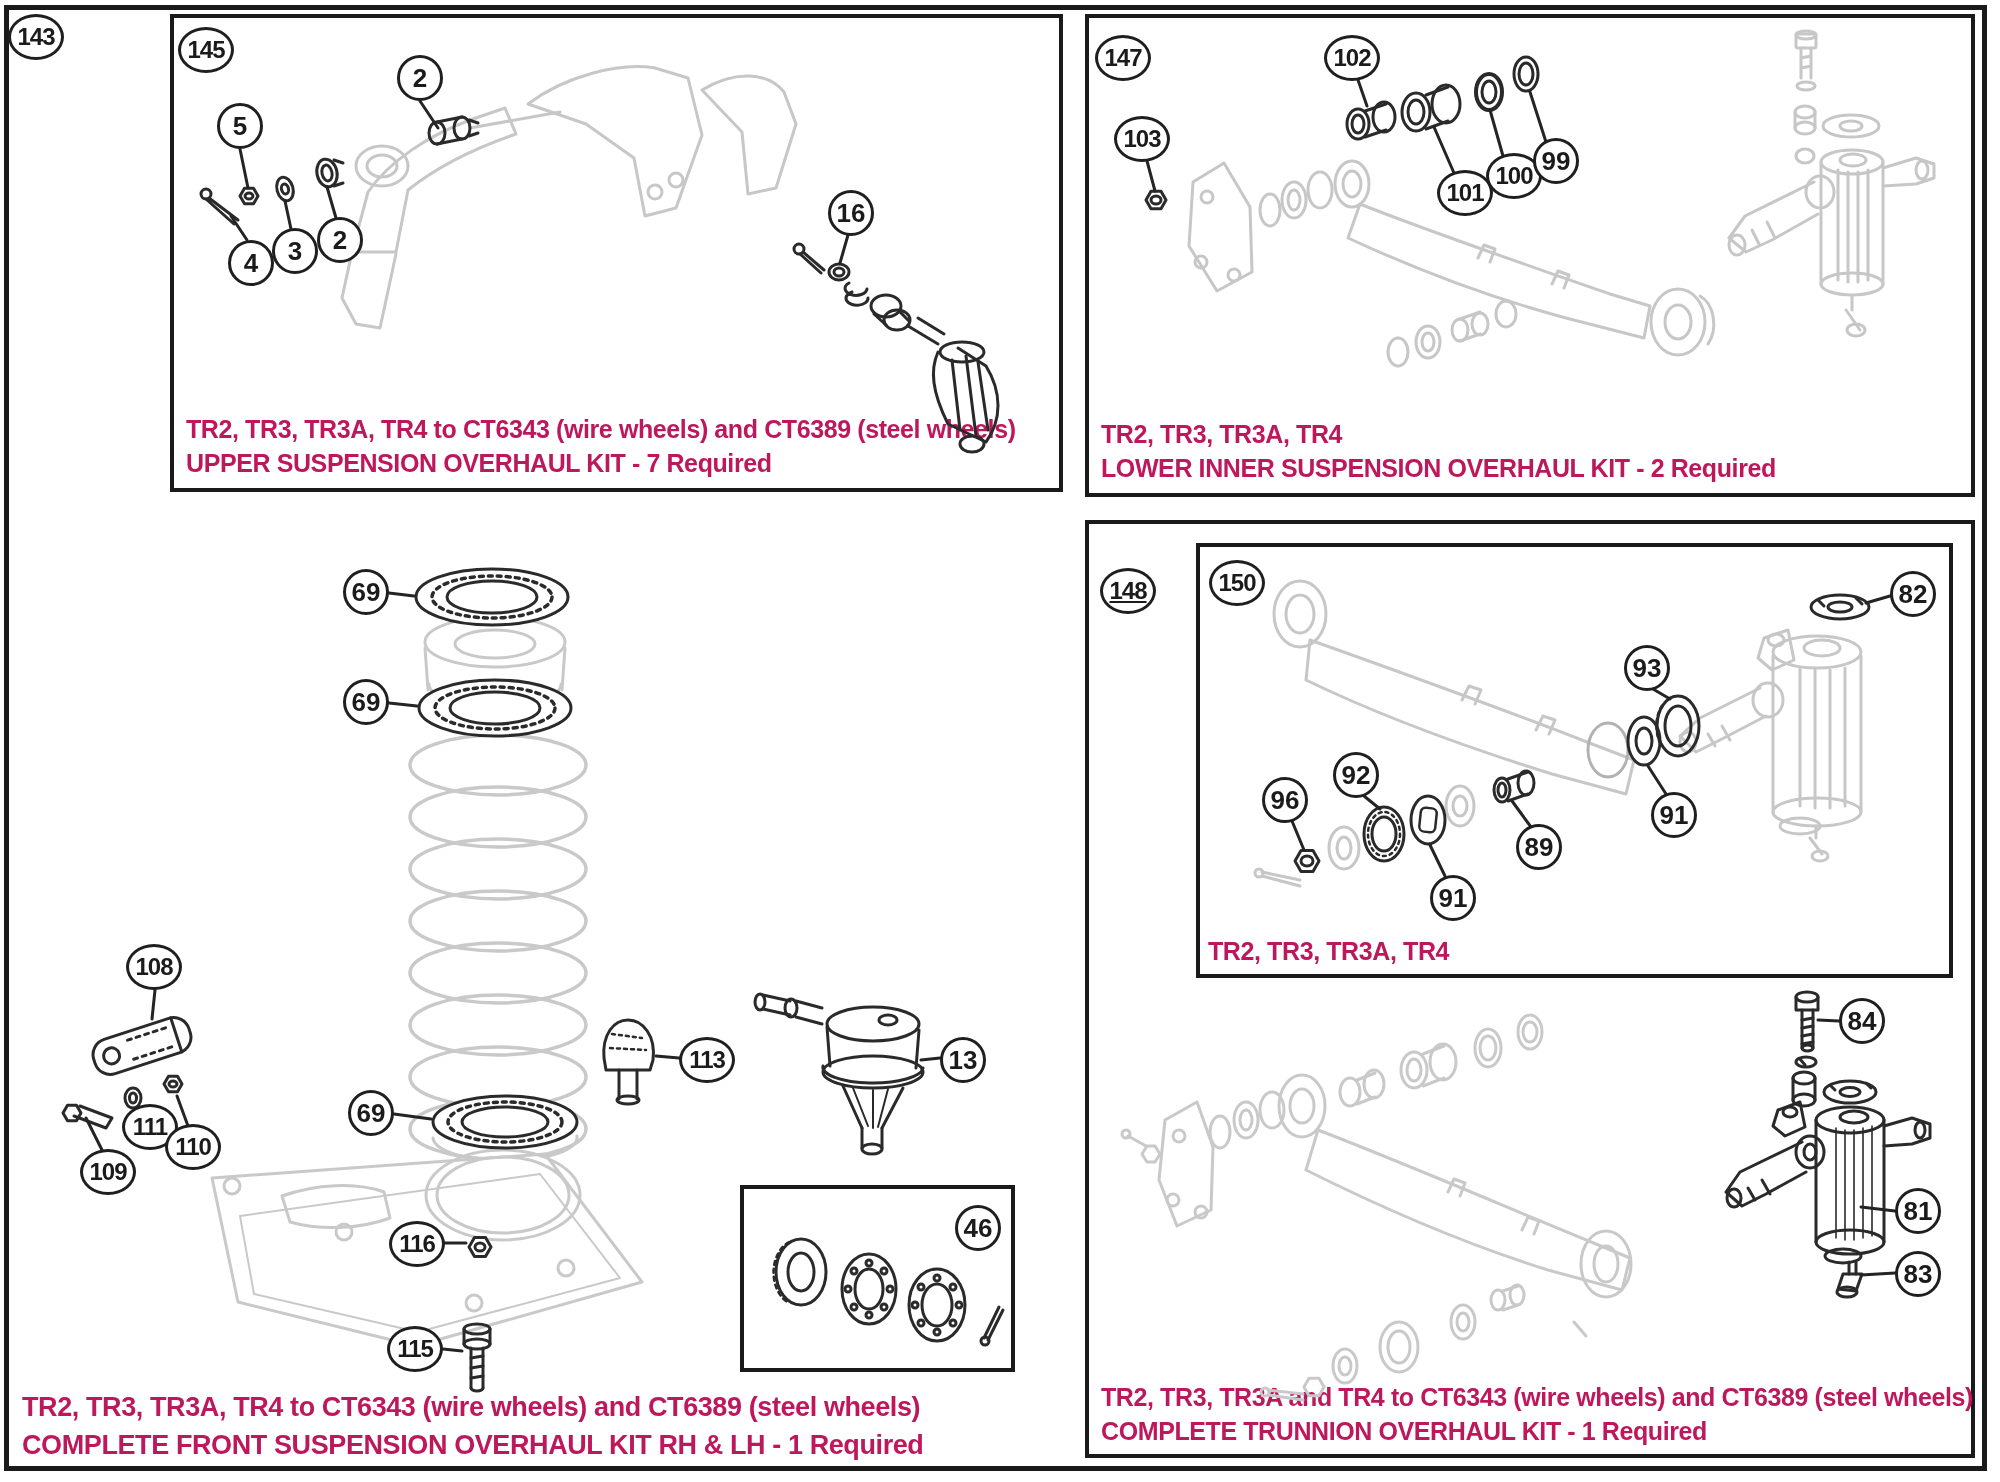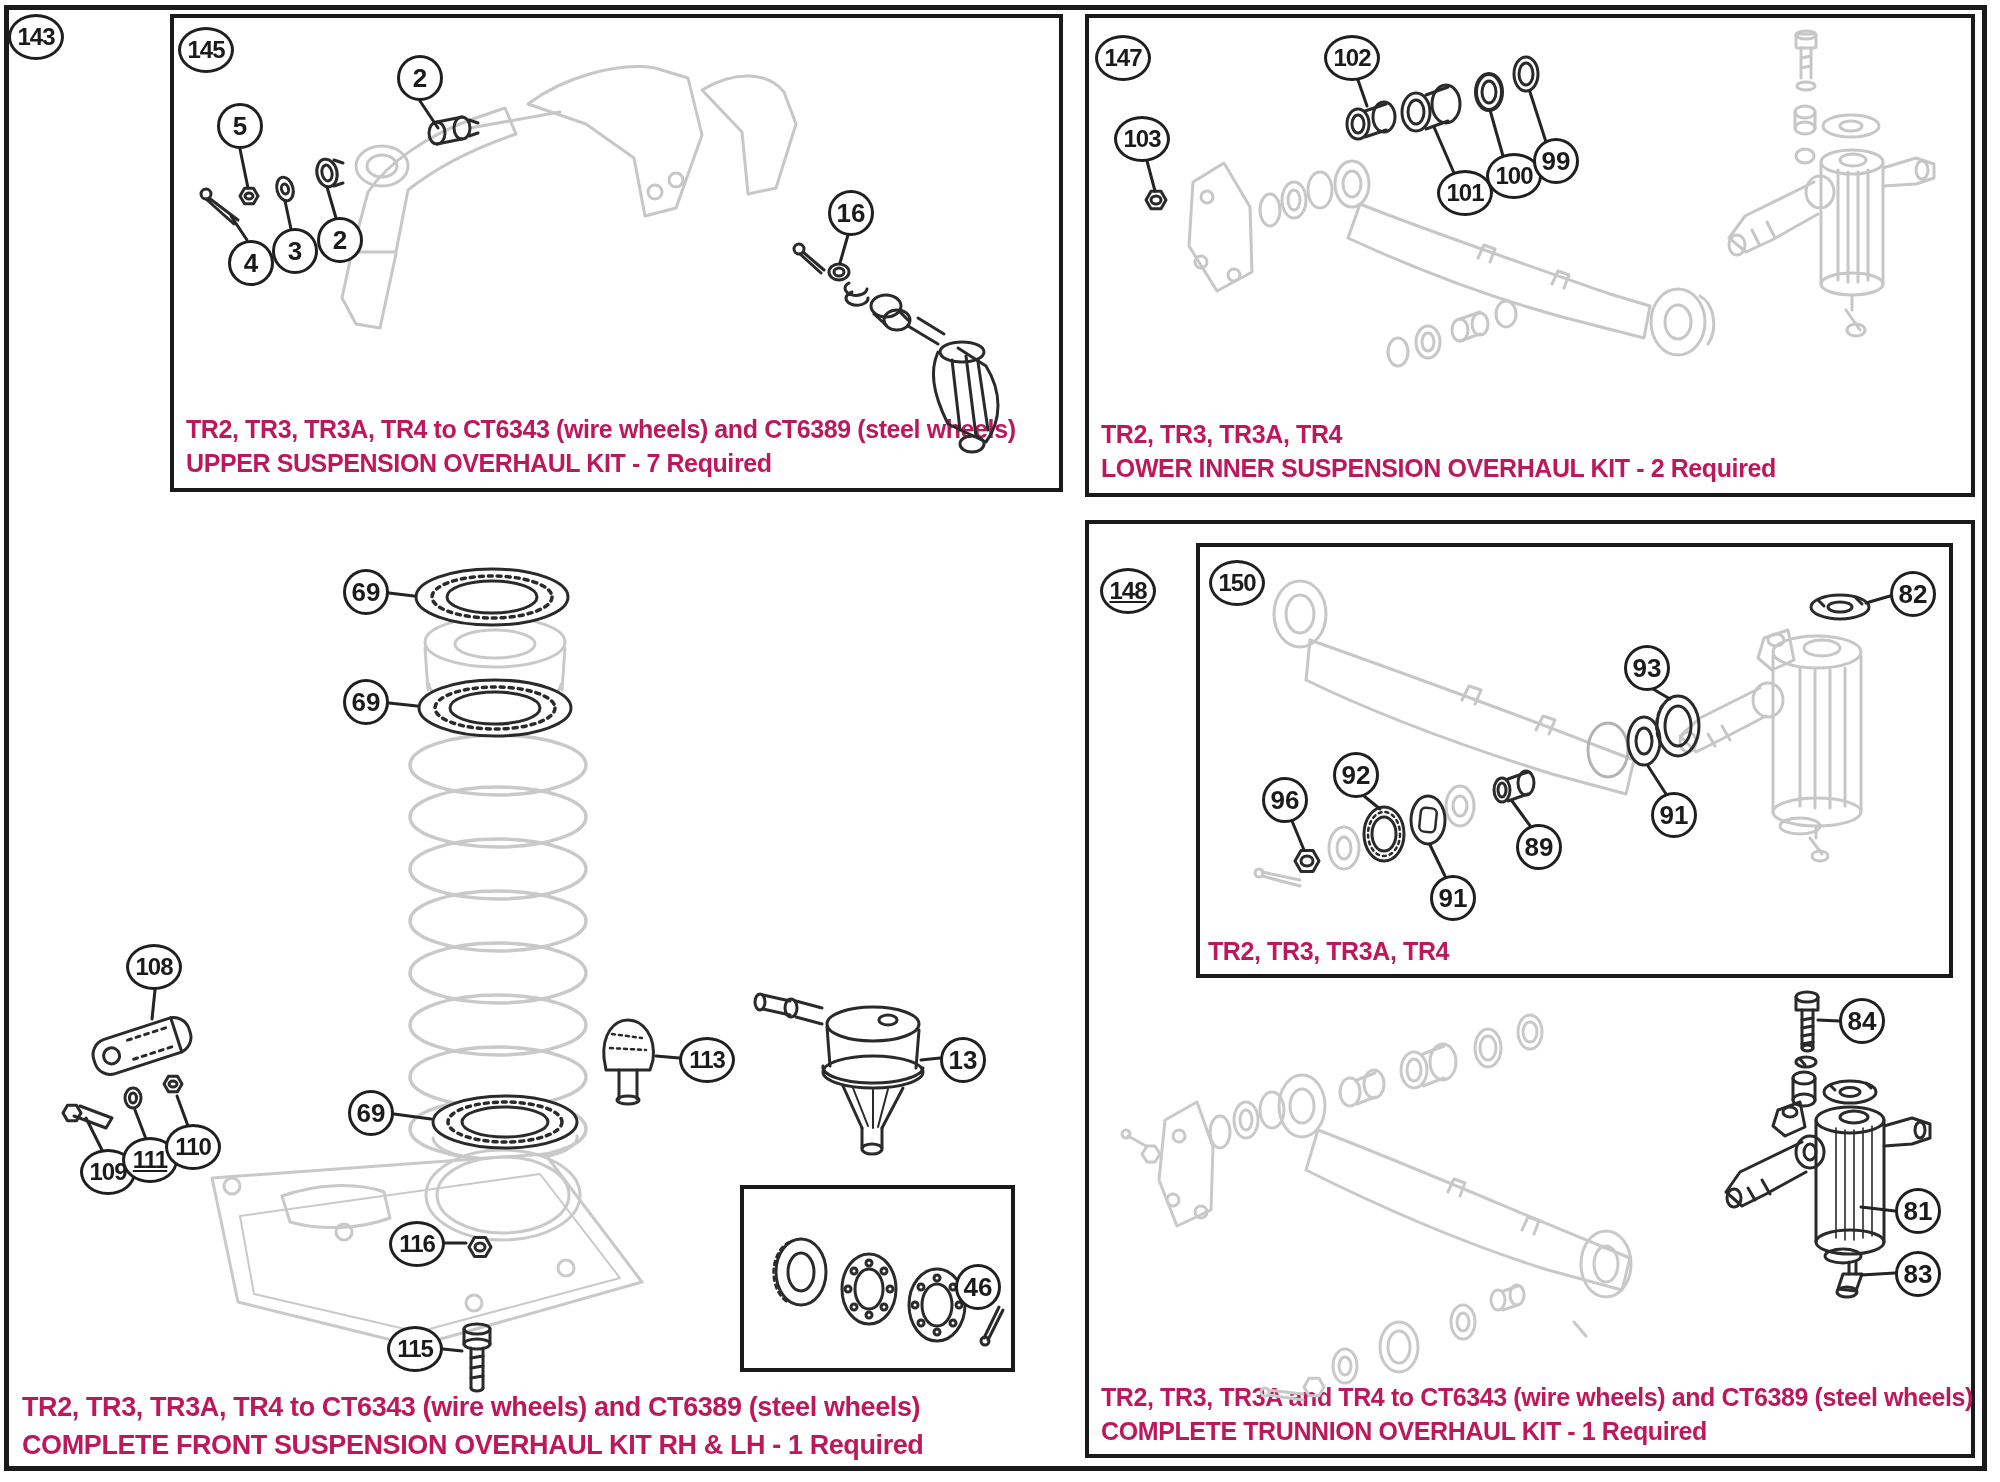--- a/index.html
+++ b/index.html
@@ -440,21 +440,21 @@
   <div class="caption" style="left:22px;top:1388px;font-size:27px;line-height:38px;">
     <div>TR2, TR3, TR3A, TR4 to CT6343 (wire wheels) and CT6389 (steel wheels)</div>
     <div>COMPLETE FRONT SUSPENSION OVERHAUL KIT RH &amp; LH - 1 Required</div>
   </div>
 
   <div class="co d3" style="left:8px;top:14px;">143</div>
   <div class="co d3" style="left:178px;top:27px;">145</div>
   <div class="co d3" style="left:1095px;top:35px;">147</div>
   <div class="co d3" style="left:1100px;top:568px;text-decoration:underline;">148</div>
   <div class="co d3" style="left:1209px;top:560px;">150</div>
-  <div class="co d2" style="left:955px;top:1264px;">46</div>
+  <div class="co d2" style="left:955px;top:1205px;">46</div>
 
   <div class="co d2" style="left:397px;top:55px;">2</div>
   <div class="co d2" style="left:217px;top:103px;">5</div>
   <div class="co d2" style="left:228px;top:240px;">4</div>
   <div class="co d2" style="left:272px;top:228px;">3</div>
   <div class="co d2" style="left:317px;top:217px;">2</div>
   <div class="co d2" style="left:828px;top:190px;">16</div>
 
   <div class="co d3" style="left:1114px;top:116px;">103</div>
   <div class="co d3" style="left:1324px;top:35px;">102</div>
@@ -472,20 +472,20 @@
 
   <div class="co d2" style="left:1839px;top:998px;">84</div>
   <div class="co d2" style="left:1895px;top:1188px;">81</div>
   <div class="co d2" style="left:1895px;top:1251px;">83</div>
 
   <div class="co d2" style="left:343px;top:569px;">69</div>
   <div class="co d2" style="left:343px;top:679px;">69</div>
   <div class="co d2" style="left:348px;top:1090px;">69</div>
   <div class="co d3" style="left:126px;top:944px;">108</div>
   <div class="co d3" style="left:80px;top:1149px;">109</div>
-  <div class="co d3" style="left:122px;top:1137px;text-decoration:underline;">111</div>
+  <div class="co d3" style="left:122px;top:1104px;">111</div>
   <div class="co d3" style="left:165px;top:1124px;">110</div>
   <div class="co d3" style="left:679px;top:1037px;">113</div>
   <div class="co d2" style="left:940px;top:1037px;">13</div>
   <div class="co d3" style="left:389px;top:1221px;">116</div>
   <div class="co d3" style="left:387px;top:1326px;">115</div>
 
 </div>
 
 </body></html>

